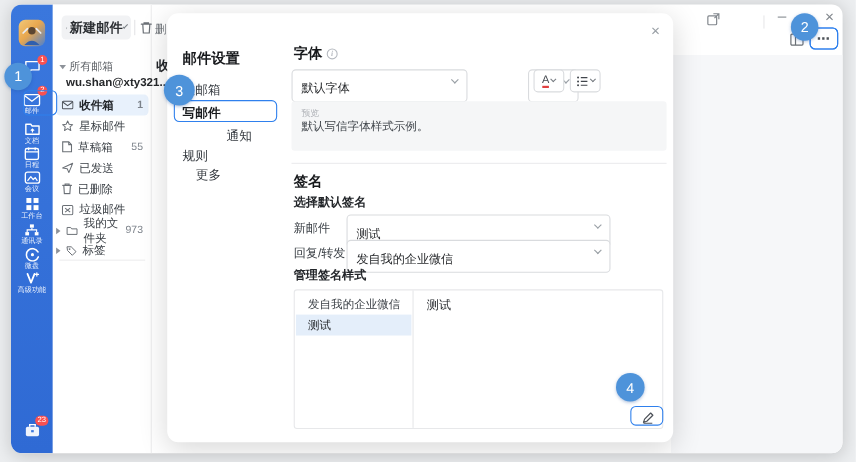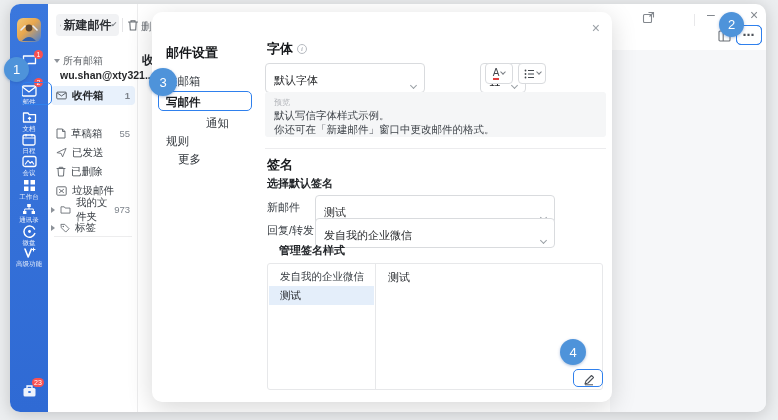--- a/index.html
+++ b/index.html
@@ -69,21 +69,21 @@
     background: #fff; border-radius: 10px; box-shadow: 0 6px 26px rgba(0,0,0,.16);
     z-index: 10; }
   .dlg-close { position: absolute; right: 12px; top: 8px; font-size: 14px; color: #9aa0a6; line-height: 16px; }
   .dlg-title { position: absolute; left: 14px; top: 32px; font-size: 13px; font-weight: bold; color: #17191c; }
   .dlg-tab { position: absolute; left: 14px; font-size: 11.5px; color: #32373d; }
   .dlg-tab.active { font-weight: bold; color: #17191c; }
   .sec-h { position: absolute; font-size: 13px; font-weight: bold; color: #17191c; }
   .sub-h { position: absolute; font-size: 11px; font-weight: bold; color: #23262a; }
   .lab   { position: absolute; font-size: 11px; color: #3b4046; }
   .select { position: absolute; height: 30px; border: 1px solid #d9dbde; border-radius: 4px;
-    background: #fff; display: flex; align-items: flex-end; padding: 4px 8px; font-size: 11px; color: #26282b; }
+    background: #fff; display: flex; align-items: flex-start; padding: 9px 8px; font-size: 11px; color: #26282b; }
   .select .chev { margin-left: auto; border-color: #9aa0a6; }
   .mini-btn { position: absolute; width: 28px; height: 21px; border: 1px solid #d9dbde; border-radius: 4px;
     background: #fff; display: flex; align-items: center; justify-content: center; gap: 2px; }
   .info-i { display: inline-block; width: 10px; height: 10px; border: 1px solid #b6bac0; border-radius: 50%;
     color: #b6bac0; font-size: 7px; line-height: 9px; text-align: center; vertical-align: 2px;
     font-family: "Liberation Serif", serif; font-style: italic; margin-left: 4px; }
   .preview-box { position: absolute; left: 113px; top: 80px; width: 341px; height: 45px;
     background: #f5f6f7; border-radius: 3px; padding: 5px 9px; }
   .preview-box .tag { font-size: 8px; color: #b0b3b8; }
   .preview-box .ln { font-size: 10.5px; color: #41464c; line-height: 14px; }
@@ -225,20 +225,26 @@
 
   <div class="frow sel" style="top:82px;">
     <svg width="11" height="9" viewBox="0 0 12 9">
       <rect x=".8" y=".8" width="10.4" height="7.4" rx="1" fill="none" stroke="#4d5259" stroke-width="1"></rect>
       <path d="M1 1.5 L6 5 L11 1.5" fill="none" stroke="#4d5259" stroke-width="1"></path>
     </svg>
     <span>收件箱</span>
     <span class="cnt">1</span>
   </div>
 
+  <div class="frow" style="top:101px;">
+    <svg width="11" height="11" viewBox="0 0 12 12">
+      <polygon points="6,1 7.5,4.3 11,4.7 8.4,7 9.1,10.5 6,8.7 2.9,10.5 3.6,7 1,4.7 4.5,4.3" fill="none" stroke="#6b7076" stroke-width="1" stroke-linejoin="round"></polygon>
+    </svg>
+    <span>星标邮件</span>
+  </div>
 
   <div class="frow" style="top:120px;">
     <svg width="10" height="11" viewBox="0 0 10 11">
       <path d="M1 1 h5.5 L9 3.5 V10 H1 z" fill="none" stroke="#6b7076" stroke-width="1"></path>
       <path d="M6.5 1 v2.5 H9" fill="none" stroke="#6b7076" stroke-width="1"></path>
     </svg>
     <span>草稿箱</span>
     <span class="cnt">55</span>
   </div>
 
@@ -332,40 +338,39 @@
         <circle cx="1.5" cy="1.5" r=".9" fill="#41464c"></circle>
           <circle cx="1.5" cy="5" r=".9" fill="#41464c"></circle>
           <circle cx="1.5" cy="8.5" r=".9" fill="#41464c"></circle>
       </svg>
       <span class="chev" style="width:4px;height:4px;"></span>
     </div>
 
     <div class="preview-box">
       <div class="tag">预览</div>
       <div class="ln">默认写信字体样式示例。</div>
-      <div class="ln">你还可在「新建邮件」窗口中更改邮件的格式。</div>
     </div>
     <div class="hr"></div>
 
     <div class="sec-h" style="left:115px;top:144px;">签名</div>
     <div class="sub-h" style="left:115px;top:164px;">选择默认签名</div>
 
     <div class="lab" style="left:115px;top:188px;">新邮件</div>
     <div class="select" style="left:163px;top:183px;width:240px;">
       <span>测试</span>
       <span class="chev"></span>
     </div>
 
     <div class="lab" style="left:115px;top:211px;">回复/转发</div>
     <div class="select" style="left:163px;top:206px;width:240px;">
       <span>发自我的企业微信</span>
       <span class="chev"></span>
     </div>
 
-    <div class="sub-h" style="left:127px;top:231px;">管理签名样式</div>
+    <div class="sub-h" style="left:115px;top:231px;">管理签名样式</div>
 
     <div class="sig-panel">
       <div class="sig-left">
         <div class="sig-item" style="top:3px;">发自我的企业微信</div>
         <div class="sig-item sel" style="top:22px;">测试</div>
       </div>
       <div class="sig-prev">测试</div>
       <svg style="position:absolute;left:315px;top:110px;" width="12" height="12" viewBox="0 0 12 12">
         <path d="M2 10 L3 7 L8.5 1.5 L10.5 3.5 L5 9 z" fill="none" stroke="#4d5259" stroke-width="1.1" stroke-linejoin="round"></path>
         <path d="M2 10.8 h8" stroke="#4d5259" stroke-width="1"></path>

